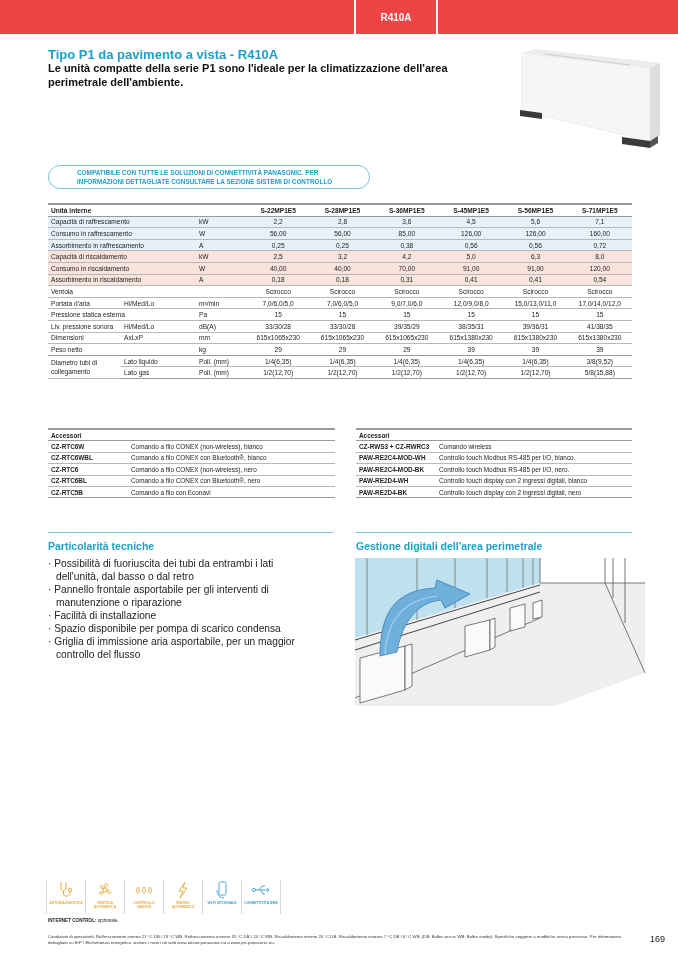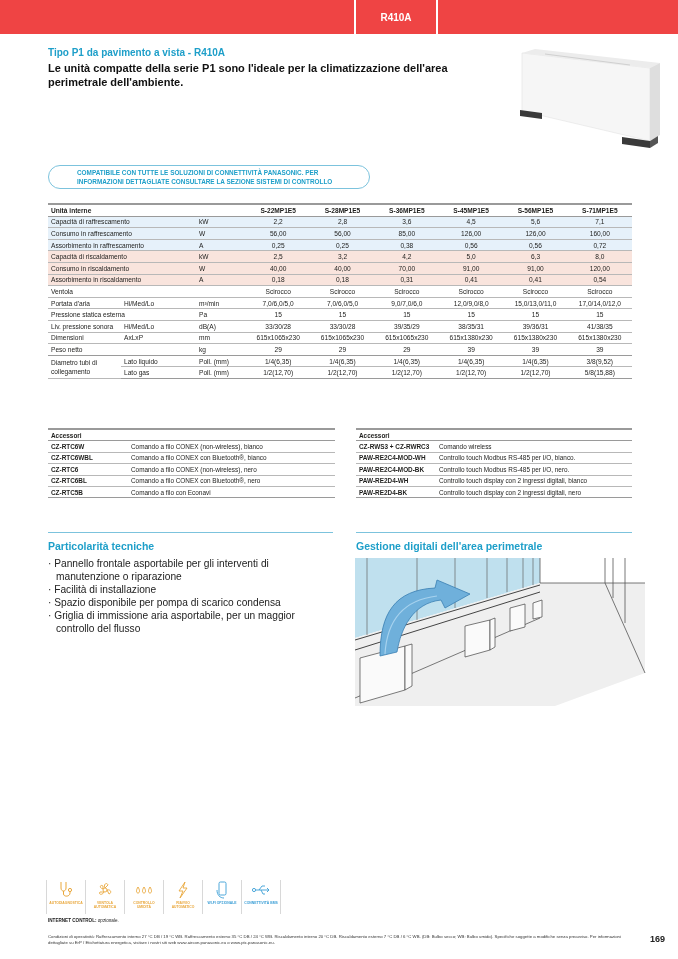--- a/index.html
+++ b/index.html
@@ -3,21 +3,21 @@
 <meta charset="utf-8">
 <style>
   html, body { margin: 0; padding: 0; }
   body {
     width: 678px; height: 959px; position: relative; overflow: hidden;
     background: #ffffff; font-family: "Liberation Sans", "DejaVu Sans", sans-serif; color: #1d1d1b;
   }
   .topbar { position: absolute; left: 0; top: 0; width: 678px; height: 34px; background: #ef4444; }
   .topbar .seg { position: absolute; top: 0; height: 34px; color: #fff; font-weight: bold; font-size: 10px; display: flex; align-items: center; justify-content: center; }
   .topbar .sep { position: absolute; top: 0; width: 2px; height: 34px; background: #fff; }
-  .subtitle { position: absolute; left: 48px; top: 47px; font-size: 10px; color: #1e9fc9; font-weight: bold; }
+  .subtitle { position: absolute; left: 48px; top: 47px; font-size: 13px; color: #1e9fc9; font-weight: bold; }
   .headline { position: absolute; left: 48px; top: 61px; width: 420px; font-size: 11px; font-weight: bold; line-height: 14px; color: #111; }
   .product { position: absolute; left: 500px; top: 38px; width: 170px; height: 110px; }
   .pill { position: absolute; left: 48px; top: 165px; width: 322px; height: 24px; border: 1px solid #7cc3dd; border-radius: 12px; box-sizing: border-box; color: #1e9fc9; font-size: 6.4px; font-weight: bold; line-height: 8.5px; padding: 3px 0 0 28px; }
   table { border-collapse: collapse; position: absolute; font-size: 6.6px; }
   .spec { left: 48px; top: 203px; width: 584px; }
   .spec td { height: 10.6px; padding: 0 3px; border-bottom: 1px solid #b8b8b8; white-space: nowrap; }
   .spec tr.head td { font-weight: bold; border-top: 2px solid #9a9a9a; border-bottom: 1px solid #9a9a9a; }
   .spec tr.cool td { background: #e6f1fa; }
   .spec tr.heat td { background: #f9e4dd; }
   .spec td.v { text-align: center; }
@@ -35,21 +35,21 @@
   .icons { position: absolute; left: 46px; top: 880px; display: flex; }
   .icon-cell { width: 38px; height: 34px; border-right: 1px solid #d8d8d8; display: flex; flex-direction: column; align-items: center; justify-content: flex-start; }
   .icon-cell:first-child { border-left: 1px solid #d8d8d8; }
   .icon-cell svg { width: 20px; height: 18px; margin-top: 1px; }
   .icon-cell .lbl { font-size: 3.4px; font-weight: bold; text-align: center; line-height: 4px; margin-top: 2px; width: 36px; }
   .icon-cell.orange .lbl { color: #e9a73b; }
   .icon-cell.blue .lbl { color: #3a9ed6; }
   .inet { position: absolute; left: 48px; top: 918px; font-size: 4.6px; font-weight: bold; color: #222; }
   .inet span { font-weight: normal; }
   .foot { position: absolute; left: 48px; top: 934px; width: 590px; font-size: 4.3px; line-height: 6px; color: #333; }
-  .page-num { position: absolute; left: 650px; top: 934px; font-size: 9px; font-weight: bold; color: #222; }
+  .page-num { position: absolute; left: 650px; top: 934px; font-size: 9px; font-weight: normal; color: #222; }
 </style>
 </head>
 <body>
 
 <div class="topbar">
   <div class="sep" style="left:354px"></div>
   <div class="seg" style="left:356px;width:80px">R410A</div>
   <div class="sep" style="left:436px"></div>
 </div>
 
@@ -308,20 +308,21 @@
       <tr>
         <td class="code">PAW-RE2D4-BK</td>
         <td>Controllo touch display con 2 ingressi digitali, nero</td>
       </tr>
     </tbody>
 </table>
 
 <div class="hr" style="left:48px;top:532px;width:285px"></div>
 <div class="sec-title" style="left:48px;top:540px">Particolarità tecniche</div>
 <ul class="features">
+  <li>· Possibilità di fuoriuscita dei tubi da entrambi i lati dell'unità, dal basso o dal retro</li>
   <li>· Pannello frontale asportabile per gli interventi di manutenzione o riparazione</li>
   <li>· Facilità di installazione</li>
   <li>· Spazio disponibile per pompa di scarico condensa</li>
   <li>· Griglia di immissione aria asportabile, per un maggior controllo del flusso</li>
 </ul>
 
 <div class="hr" style="left:356px;top:532px;width:276px"></div>
 <div class="sec-title" style="left:356px;top:540px">Gestione digitali dell'area perimetrale</div>
 <svg class="illus" viewBox="0 0 295 148">
   <rect x="0" y="0" width="295" height="148" fill="#ffffff"></rect>

